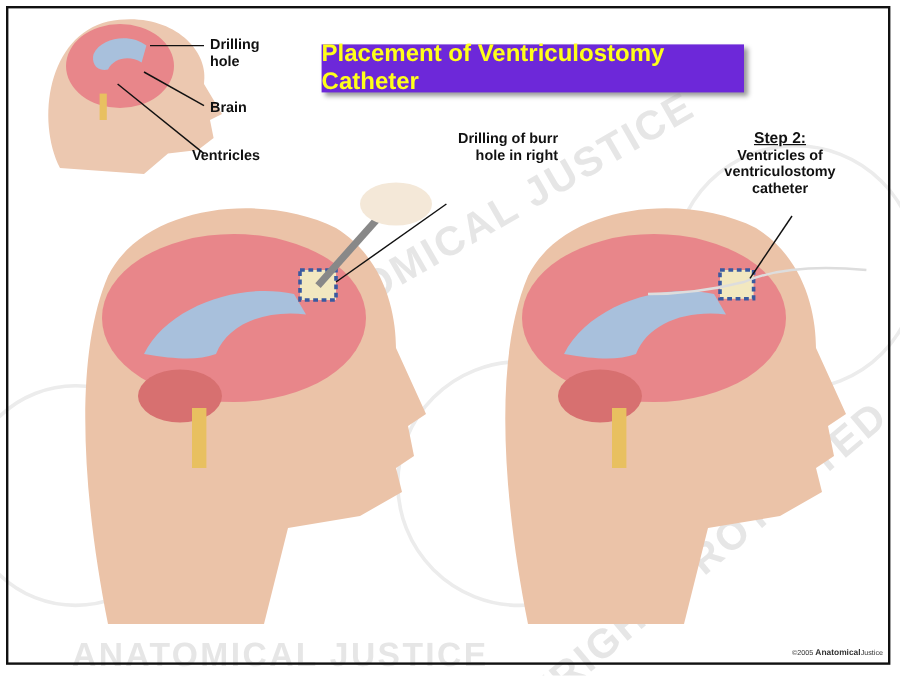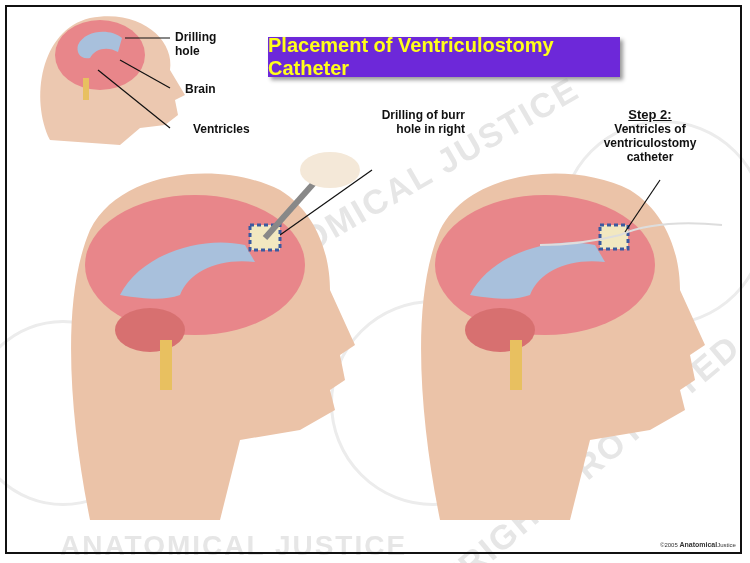--- a/index.html
+++ b/index.html
@@ -66,22 +66,22 @@
 <div class="frame"></div>
 
 <div class="title-box">
   <span>Placement of Ventriculostomy Catheter</span>
 </div>
 
 <div class="label" style="left:175px;top:30px;">
   <div>Drilling</div>
   <div>hole</div>
 </div>
-<div class="label" style="left:185px;top:82px;">Brain</div>
-<div class="label" style="left:193px;top:122px;">Ventricles</div>
+<div class="label" style="left:175px;top:82px;">Brain</div>
+<div class="label" style="left:160px;top:122px;">Ventricles</div>
 
 <div class="label right" style="left:340px;top:108px;width:125px;">
   <div>Drilling of burr</div>
   <div>hole in right</div>
 </div>
 
 <div class="label right" style="left:590px;top:108px;width:120px;text-align:center;">
   <div class="step-title">Step 2:</div>
   <div>Ventricles of</div>
   <div>ventriculostomy</div>

